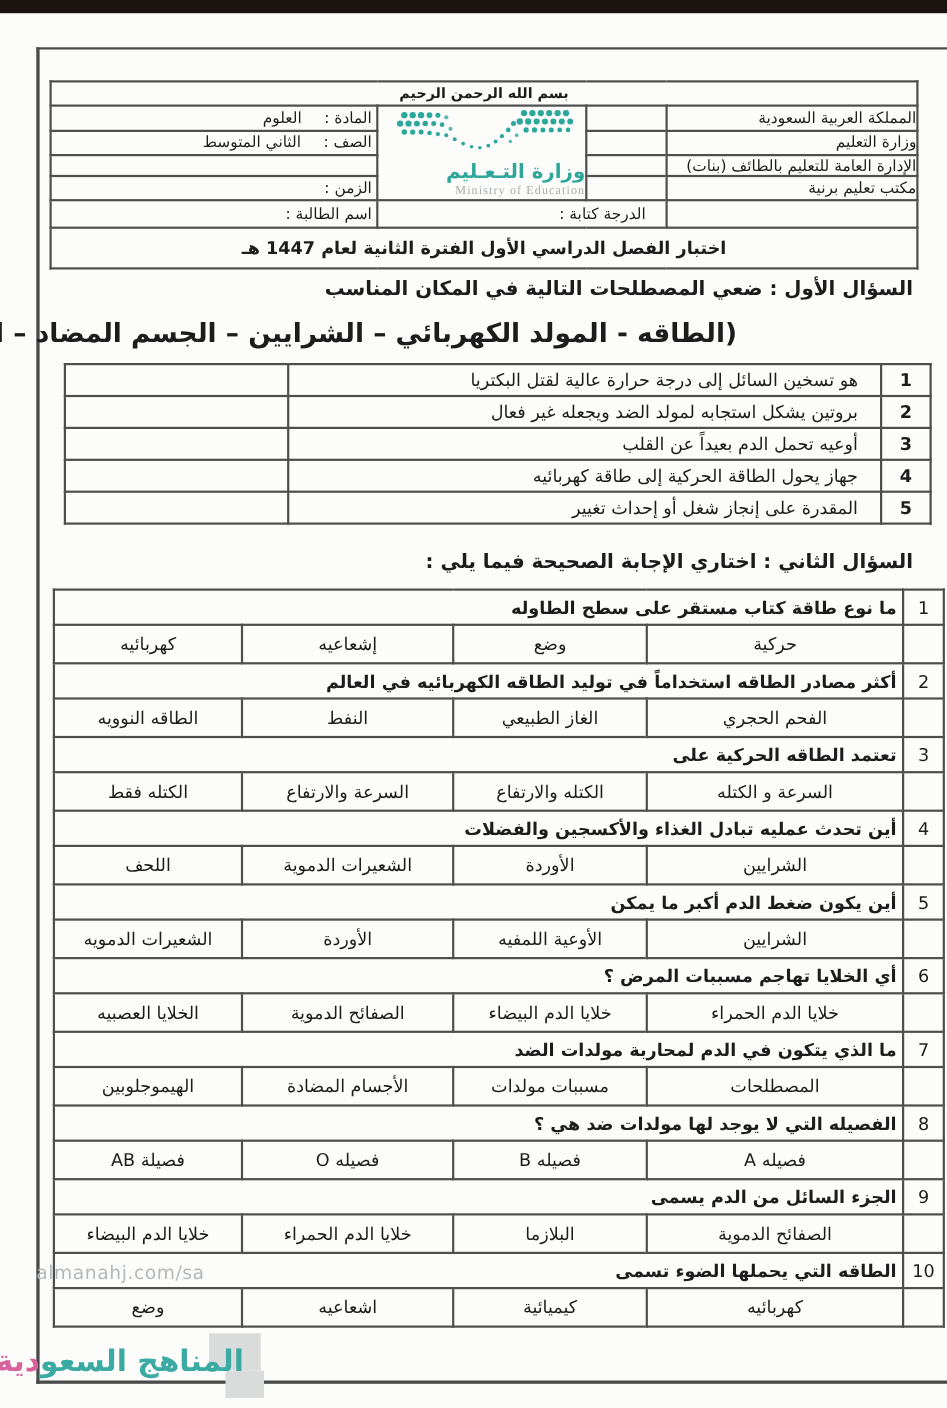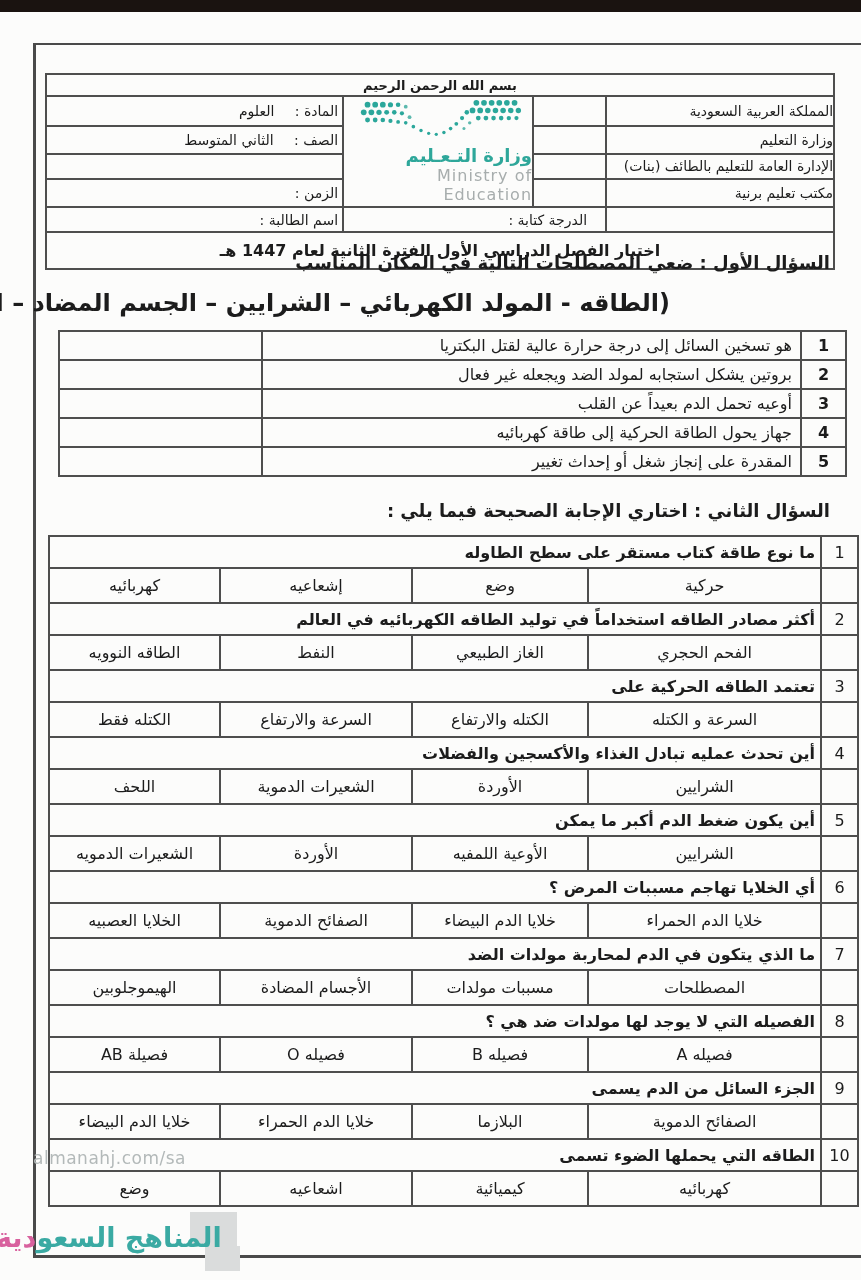--- a/index.html
+++ b/index.html
@@ -22,31 +22,31 @@
   .basmala-row td { height:22px; text-align:center; font-size:13px; font-weight:600; }
   .hrow1 td { height:23px; } .hrow2 td { height:22px; } .hrow3 td { height:19px; }
   .hrow4 td { height:22px; } .hrow5 td { height:25px; }
   .org-cell { text-align:right; }
   .field-cell { text-align:right; padding-right:4px; }
   .field-cell .val { margin-right:16px; }
   .score-cell { text-align:right; padding-right:18px; }
   .exam-title-row td { height:37px; text-align:center; font-weight:bold; font-size:16px; }
   .logo-cell { vertical-align:middle; padding:2px 0; }
   .logo-ar { color:#2ea79a; font-weight:bold; font-size:18px; letter-spacing:1px; margin-top:1px; }
-  .logo-en { color:#a7adad; font-size:16px; letter-spacing:1px; }
+  .logo-en { color:#a7adad; font-size:11px; letter-spacing:1px;font-family:Liberation Serif, serif; }
 
   
   .sec-title { position:absolute; right:31px; z-index:1; direction:rtl; font-weight:bold; font-size:18px; white-space:nowrap; }
   .word-bank { position:absolute; left:170px; top:289px; width:500px; z-index:1; direction:rtl; text-align:center; font-weight:bold; font-size:24px; white-space:nowrap; }
 
   
   .s1-table { position:absolute; left:58px; top:330px; width:787px; direction:rtl; z-index:1; }
   .s1-table td { height:29px; font-size:16px; }
   .s1-num { text-align:center; font-weight:bold; font-size:17px; }
-  .s1-desc { padding-right:8px; }
+  .s1-desc { padding-right:20px; }
 
   
   .s2-table { position:absolute; left:48px; top:535px; width:809px; direction:rtl; z-index:1; }
   .s2-table td { font-size:16px; }
   .q-row td { height:32px; }
   .o-row td { height:35px; }
   .q-num { text-align:center; font-size:16px; }
   .q-text { text-align:right; padding-right:5px; font-weight:bold; font-size:16.5px; }
   .opt { text-align:center; }
 

